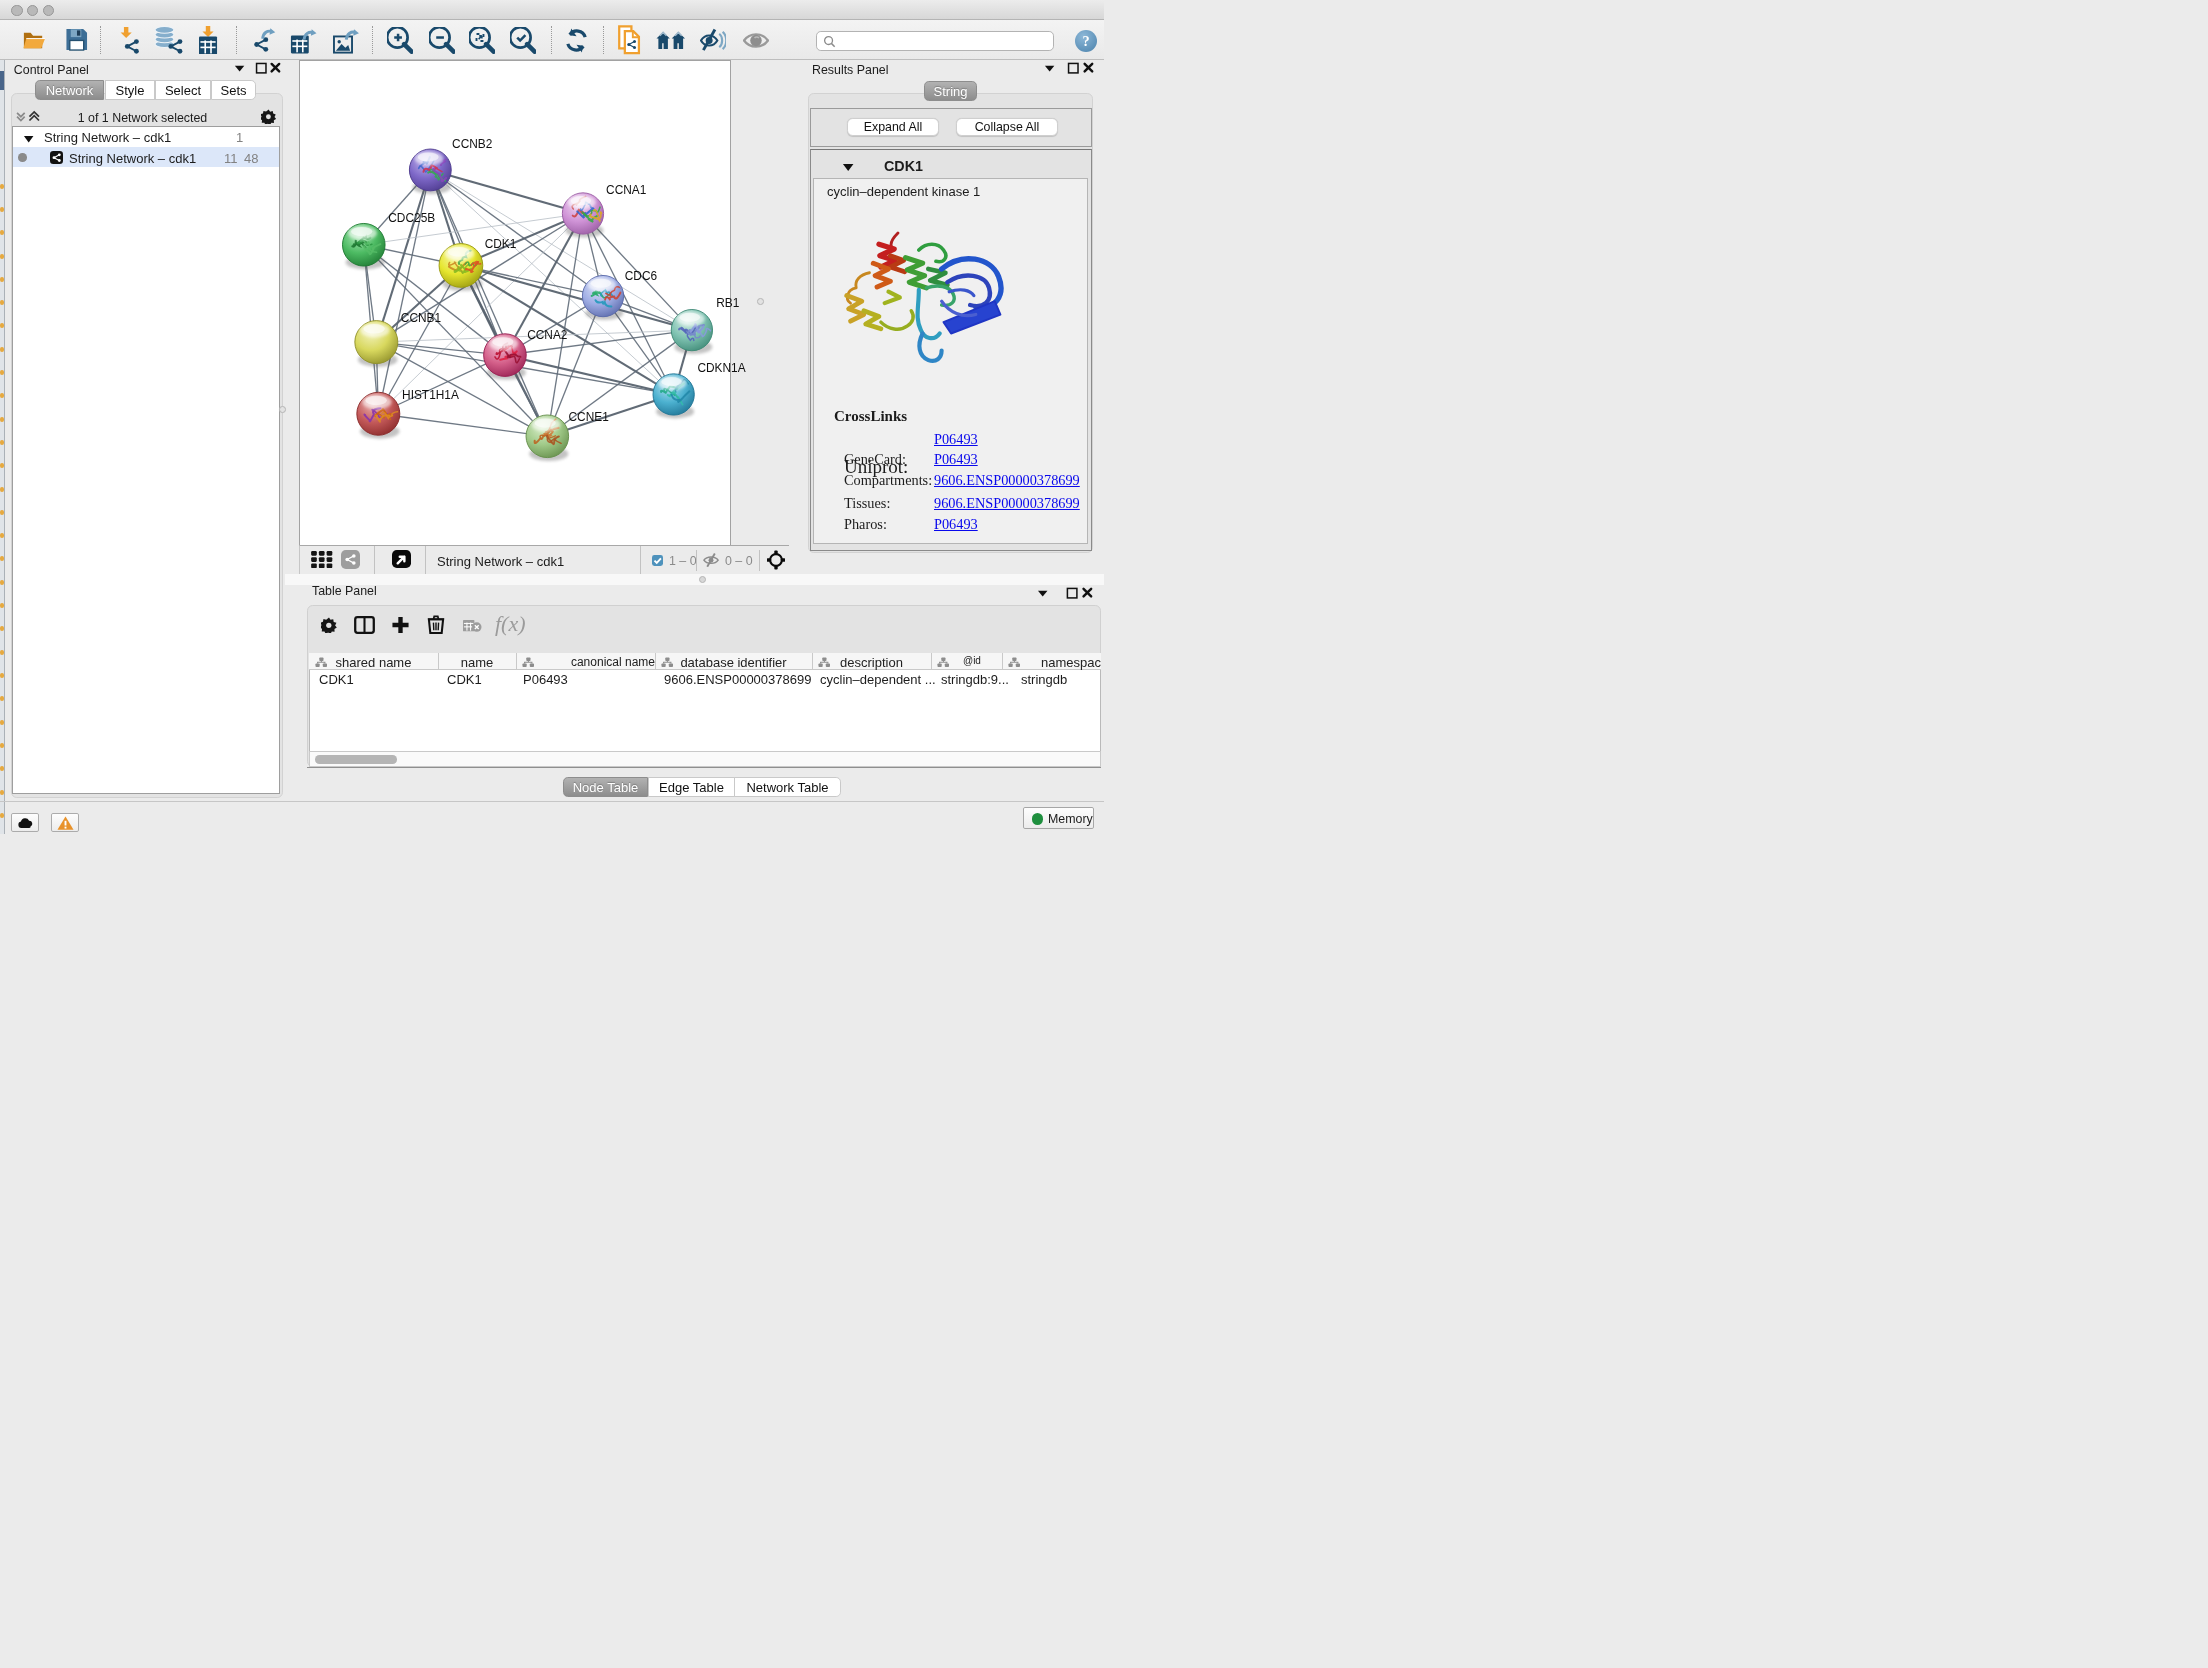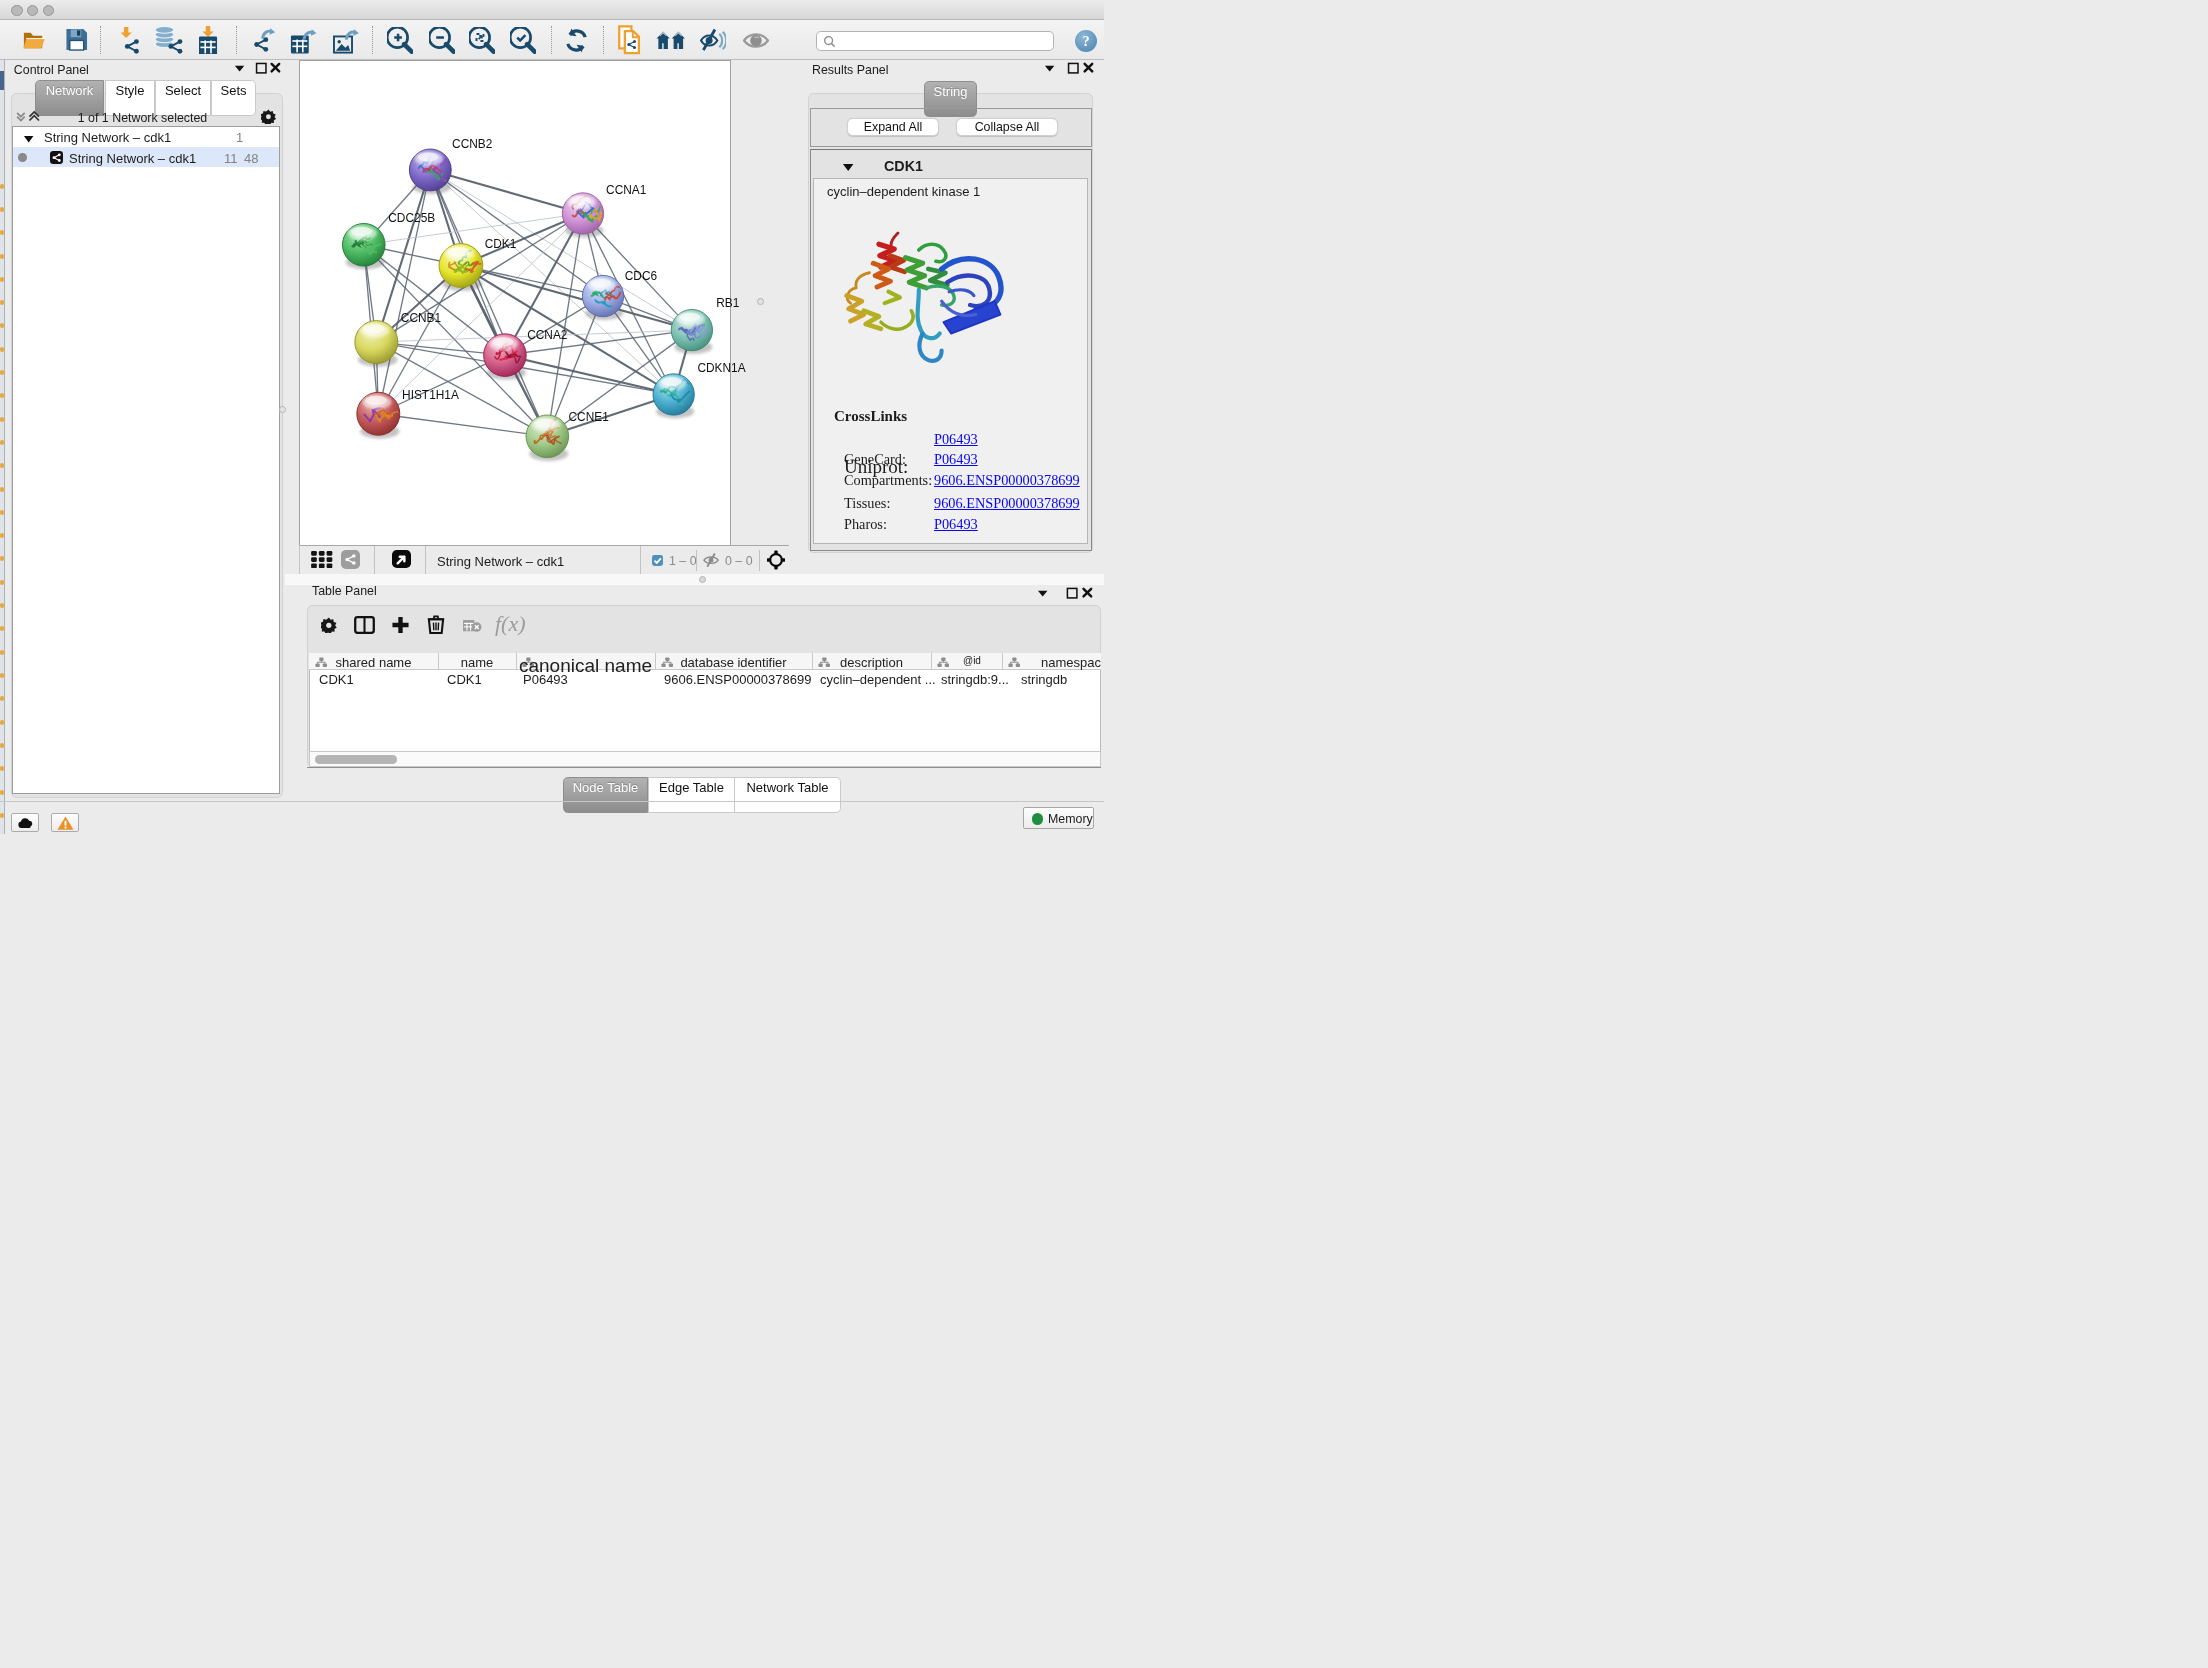--- a/index.html
+++ b/index.html
@@ -6,21 +6,21 @@
 body { font-family:"Liberation Sans", sans-serif; background:#ebebeb; position:relative; font-size:12.4px; color:#1c1c1c; -webkit-font-smoothing:antialiased; }
 .abs { position:absolute; }
 .titlebar { left:0; top:0; width:1104px; height:20px; background:linear-gradient(#ececec,#d7d7d7); border-bottom:1px solid #b4b4b4; }
 .tl { position:absolute; top:4.8px; width:11.4px; height:11.4px; border-radius:50%; background:#b9b9b9; border:0.5px solid #979797; }
 .title { position:absolute; top:2.9px; left:0; width:100%; text-align:center; font-size:12.4px; font-weight:bold; color:#434343; }
 .toolbar { left:0; top:20px; width:1104px; height:40px; background:linear-gradient(#f3f3f3,#e9e9e9); border-bottom:1px solid #bdbdbd; }
 .tsep { position:absolute; top:5.7px; height:28.5px; width:0; border-left:1.5px dotted #9a9a9a; }
 .searchbox { position:absolute; left:816px; top:11px; width:238px; height:20px; background:#fff; border:1px solid #b3b3b3; border-radius:4.8px; }
 .panel-title { font-size:12.4px; color:#1c1c1c; }
 .graybox { position:absolute; background:#e3e3e3; border:1px solid #d2d2d2; border-radius:5.7px; }
-.seg { position:absolute; height:36px; font-size:13px; text-align:center; line-height:19px; background:#fff; border:1px solid #c9c9c9; color:#111; }
+.seg { position:absolute; height:20px; font-size:13px; text-align:center; line-height:19px; background:#fff; border:1px solid #c9c9c9; color:#111; }
 .seg.sel { background:linear-gradient(#b2b2b2,#8d8d8d); color:#fff; border-color:#8d8d8d; text-shadow:0 -1px 1px rgba(0,0,0,0.25); }
 .btn { position:absolute; background:#fff; border:1px solid #cfcfcf; border-radius:5.7px; text-align:center; font-size:12.4px; color:#111; box-shadow:0 0.5px 1px rgba(0,0,0,0.15); }
 a.lnk { color:#0807ec; }
 .serif { font-family:"Liberation Serif", serif; }
 </style></head><body>
 
 <div class="abs" style="left:0;top:60px;width:4.8px;height:774px;background:#e0e4e8;border-right:1px solid #abb1b7">
     <div class="abs" style="left:0px;top:124px;width:4.3px;height:4.8px;background:#e6a93f;border-radius:1.9px"></div>
     <div class="abs" style="left:0px;top:147px;width:4.3px;height:4.8px;background:#e6a93f;border-radius:1.9px"></div>
     <div class="abs" style="left:0px;top:170px;width:4.3px;height:4.8px;background:#e6a93f;border-radius:1.9px"></div>
@@ -685,21 +685,21 @@
 <div class="abs" style="left:309px;top:655px;width:129px;text-align:center;font-size:13px;color:#222;overflow:hidden;white-space:nowrap">shared name</div>
 <div class="abs" style="left:438px;top:653px;height:17px;border-left:1px solid #c9c9c9"></div>
 <div class="abs" style="left:438px;top:655px;width:78px;text-align:center;font-size:13px;color:#222;overflow:hidden;white-space:nowrap">name</div>
 <div class="abs" style="left:516px;top:653px;height:17px;border-left:1px solid #c9c9c9"></div>
 <div class="abs" style="left:522px;top:656px"><svg width="12.4" height="10.5" viewBox="0 0 13 11" style="">
       <rect x="4.5" y="0.5" width="4.4" height="3.6" rx="0.8" fill="#8d8d8d"></rect>
       <rect x="0.5" y="6.8" width="4.4" height="3.6" rx="0.8" fill="#8d8d8d"></rect>
       <rect x="8.2" y="6.8" width="4.4" height="3.6" rx="0.8" fill="#8d8d8d"></rect>
       <path d="M 6.7 4 L 6.7 5.6 M 2.7 6.8 L 2.7 5.6 L 10.4 5.6 L 10.4 6.8" stroke="#8d8d8d" stroke-width="1.1" fill="none"></path>
     </svg></div>
-<div class="abs" style="left:516px;top:655px;width:139px;text-align:center;font-size:19px;color:#222;overflow:hidden;white-space:nowrap">canonical name</div>
+<div class="abs" style="left:516px;top:655px;width:139px;text-align:right;font-size:12px;color:#222;overflow:hidden;white-space:nowrap">canonical name</div>
 <div class="abs" style="left:655px;top:653px;height:17px;border-left:1px solid #c9c9c9"></div>
 <div class="abs" style="left:661px;top:656px"><svg width="12.4" height="10.5" viewBox="0 0 13 11" style="">
       <rect x="4.5" y="0.5" width="4.4" height="3.6" rx="0.8" fill="#8d8d8d"></rect>
       <rect x="0.5" y="6.8" width="4.4" height="3.6" rx="0.8" fill="#8d8d8d"></rect>
       <rect x="8.2" y="6.8" width="4.4" height="3.6" rx="0.8" fill="#8d8d8d"></rect>
       <path d="M 6.7 4 L 6.7 5.6 M 2.7 6.8 L 2.7 5.6 L 10.4 5.6 L 10.4 6.8" stroke="#8d8d8d" stroke-width="1.1" fill="none"></path>
     </svg></div>
 <div class="abs" style="left:655px;top:655px;width:157px;text-align:center;font-size:13px;color:#222;overflow:hidden;white-space:nowrap">database identifier</div>
 <div class="abs" style="left:812px;top:653px;height:17px;border-left:1px solid #c9c9c9"></div>
 <div class="abs" style="left:818px;top:656px"><svg width="12.4" height="10.5" viewBox="0 0 13 11" style="">

